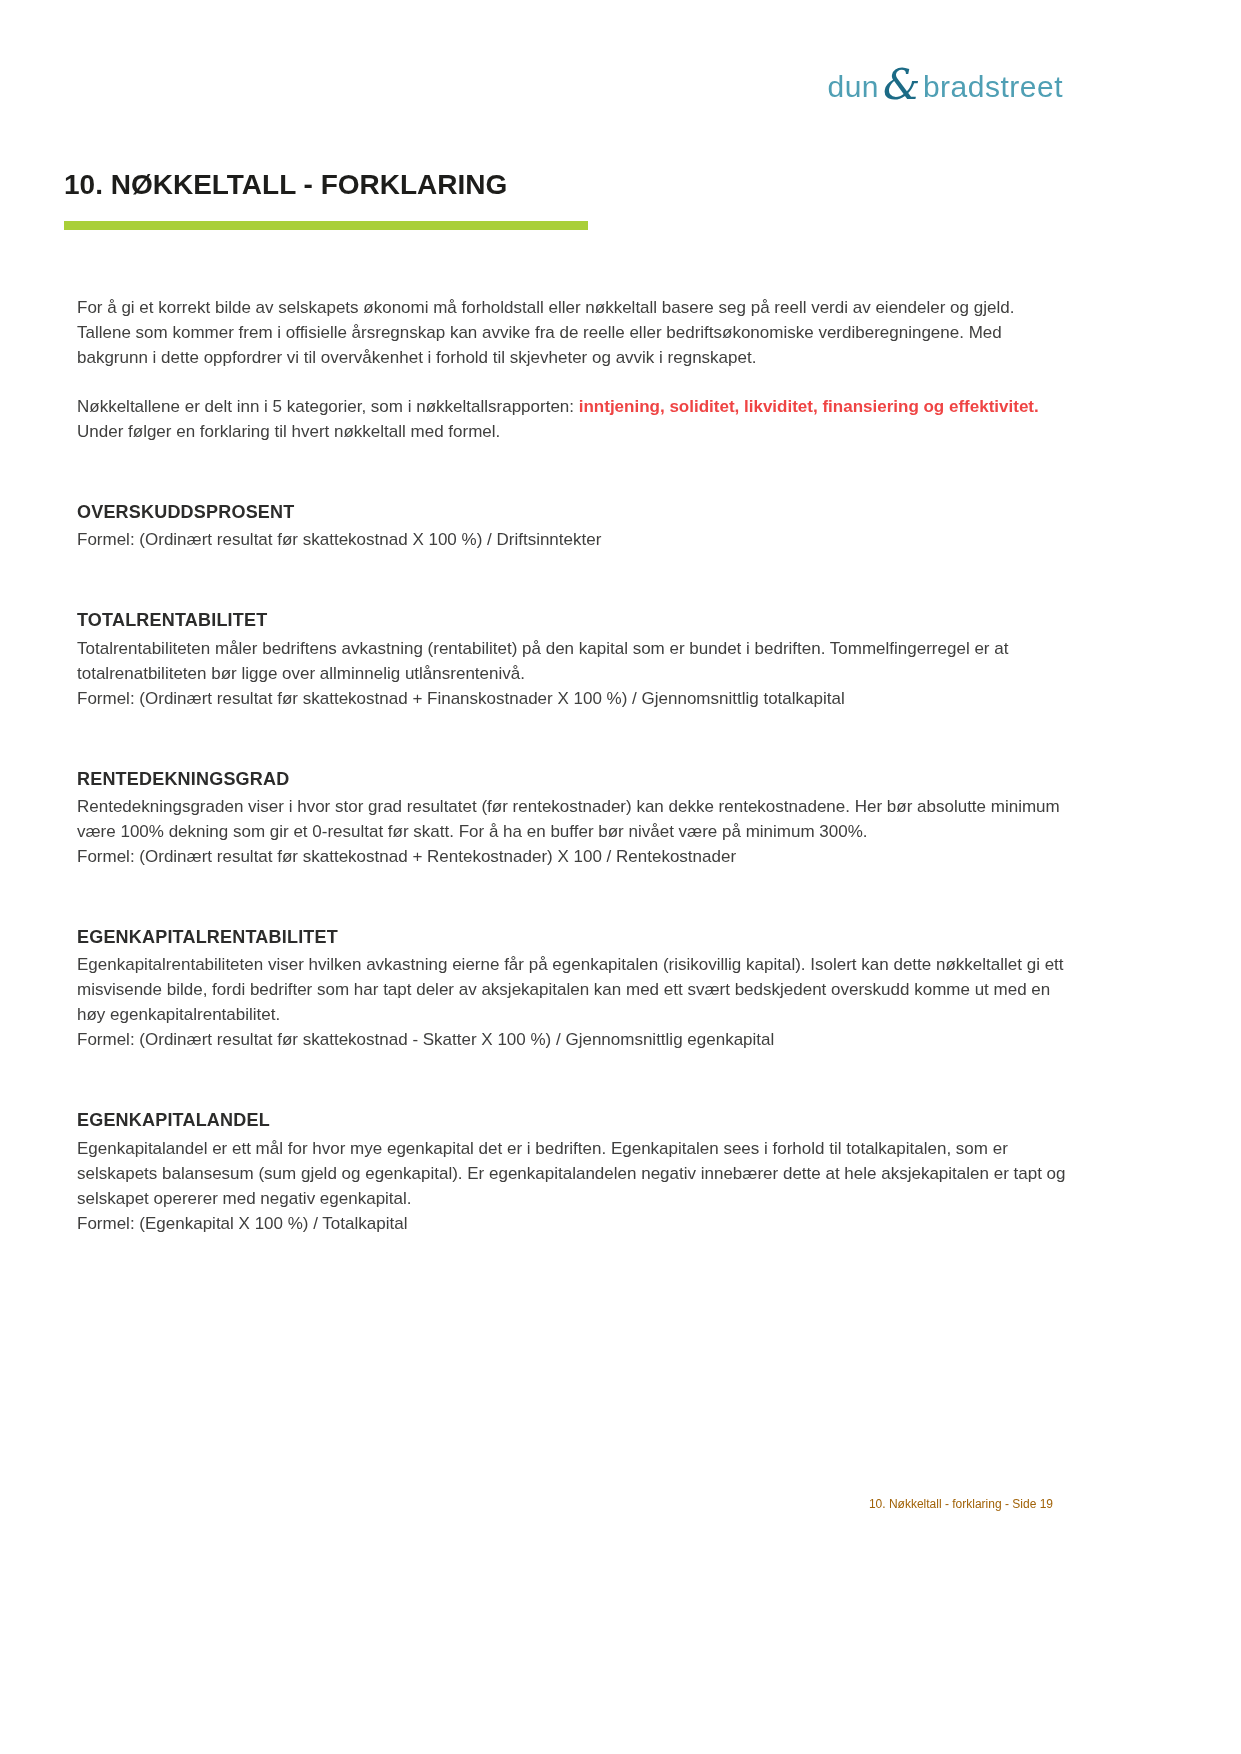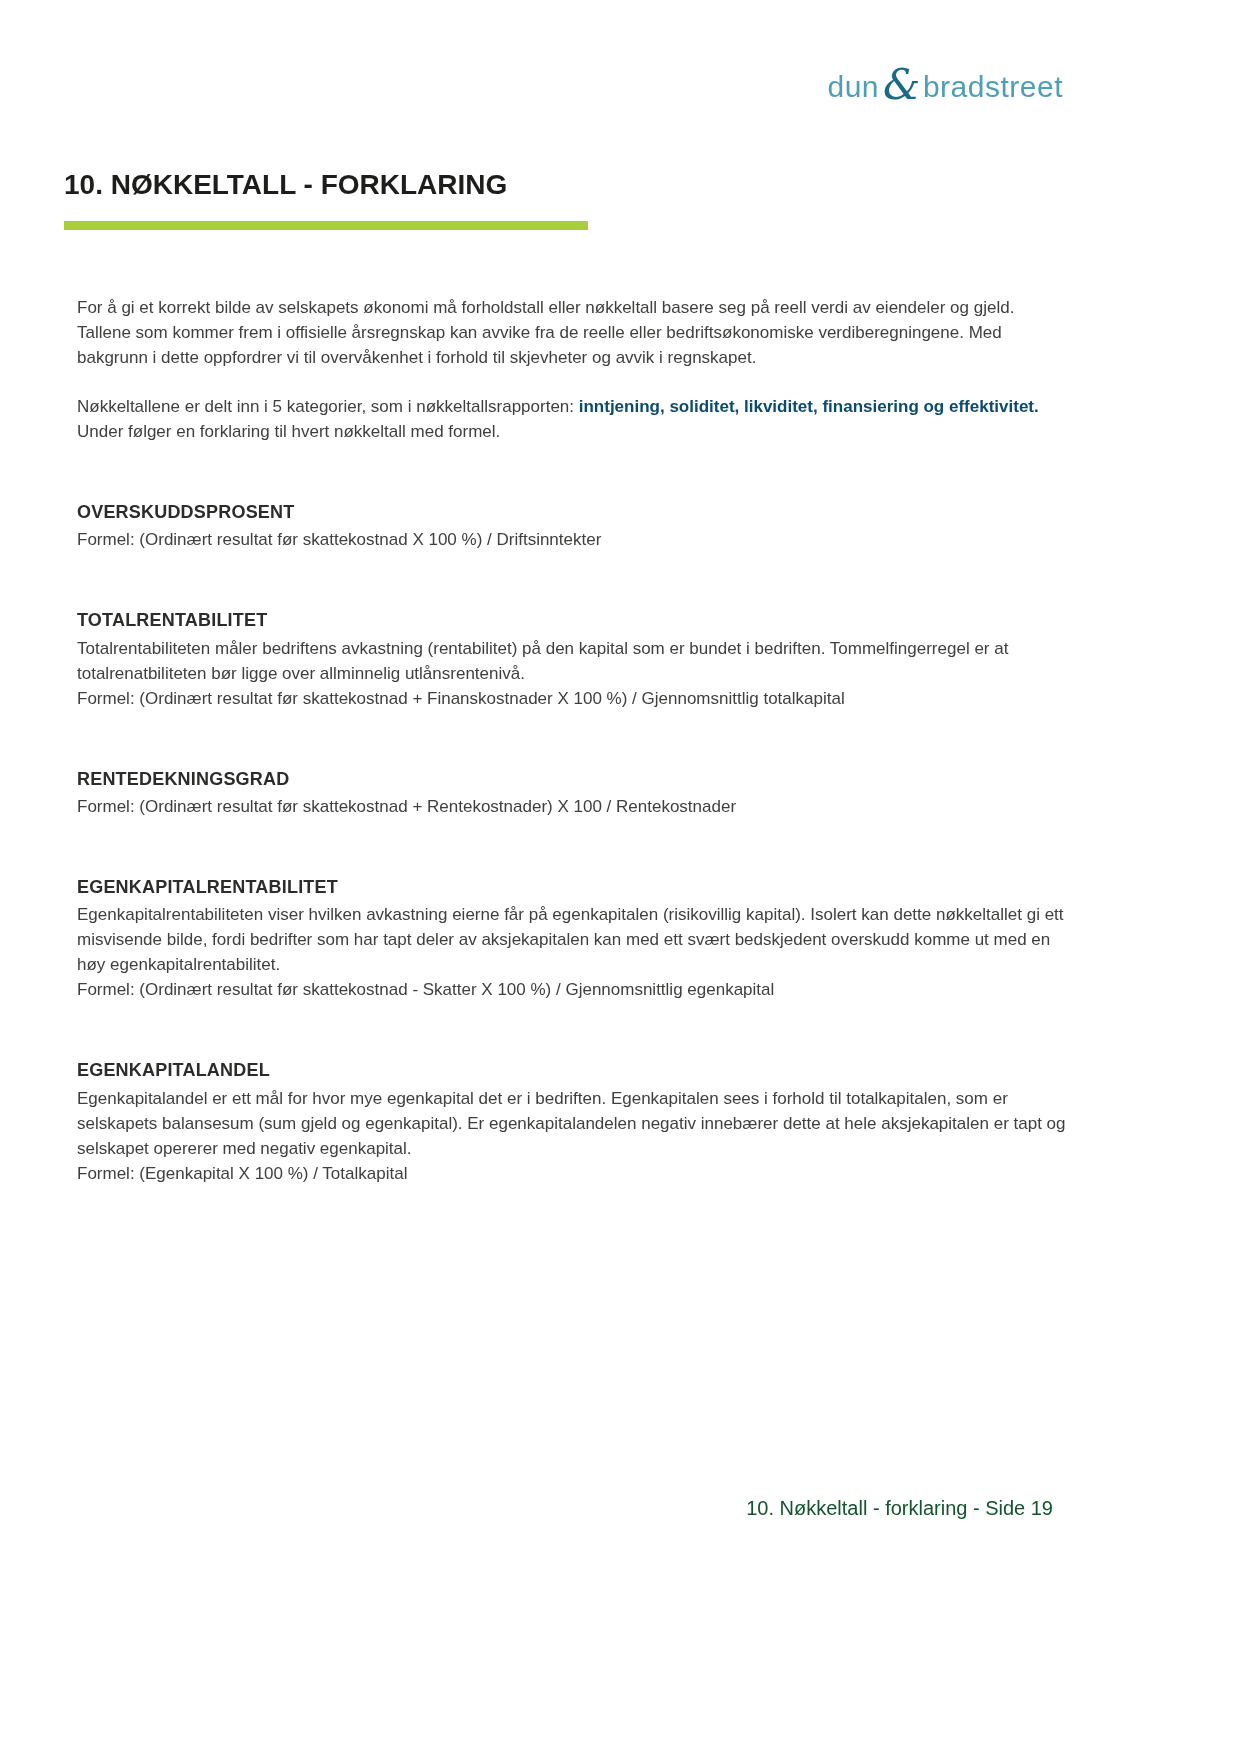--- a/index.html
+++ b/index.html
@@ -61,41 +61,41 @@
 
   
   .content {
     margin: 66px 170px 0 77px;
     width: 995px;
     font-size: 17px;
     line-height: 1.47;
   }
   .content p { margin: 0; }
   .intro-p2 { margin-top: 24px !important; }
-  .intro-p2 strong { font-weight: bold; color: #0c4a6e; }
+  .intro-p2 strong { font-weight: bold; color: #ef4444; }
 
   section.keyfigure { margin-top: 54px; }
   section.keyfigure h2 {
     font-size: 18px;
     font-weight: bold;
     color: #2c2c2b;
     letter-spacing: 0.2px;
     margin-bottom: 3px;
   }
   .formula {
     text-underline-offset: 3px;
   }
 
   
   .footer {
     position: absolute;
     top: 1497px;
     right: 188px;
-    font-size: 20px;
-    color: #14532d;
+    font-size: 12px;
+    color: #a16207;
     margin-left: 33px;
   }
 </style>
 </head>
 <body>
 
 <div class="page">
 
   <div class="logo">
     <span class="word" style="color: rgb(79, 159, 180);">dun</span>
@@ -118,20 +118,21 @@
     </section>
 
     <section class="keyfigure">
       <h2>TOTALRENTABILITET</h2>
       <p>Totalrentabiliteten måler bedriftens avkastning (rentabilitet) på den kapital som er bundet i bedriften. Tommelfingerregel er at totalrenatbiliteten bør ligge over allminnelig utlånsrentenivå.</p>
       <p class="formula">Formel: (Ordinært resultat før skattekostnad + Finanskostnader X 100 %) / Gjennomsnittlig totalkapital</p>
     </section>
 
     <section class="keyfigure">
       <h2>RENTEDEKNINGSGRAD</h2>
+      <p>Rentedekningsgraden viser i hvor stor grad resultatet (før rentekostnader) kan dekke rentekostnadene. Her bør absolutte minimum være 100% dekning som gir et 0-resultat før skatt. For å ha en buffer bør nivået være på minimum 300%.</p>
       <p class="formula">Formel: (Ordinært resultat før skattekostnad + Rentekostnader) X 100 / Rentekostnader</p>
     </section>
 
     <section class="keyfigure">
       <h2>EGENKAPITALRENTABILITET</h2>
       <p>Egenkapitalrentabiliteten viser hvilken avkastning eierne får på egenkapitalen (risikovillig kapital). Isolert kan dette nøkkeltallet gi ett misvisende bilde, fordi bedrifter som har tapt deler av aksjekapitalen kan med ett svært bedskjedent overskudd komme ut med en høy egenkapitalrentabilitet.</p>
       <p class="formula">Formel: (Ordinært resultat før skattekostnad - Skatter X 100 %) / Gjennomsnittlig egenkapital</p>
     </section>
 
     <section class="keyfigure">

